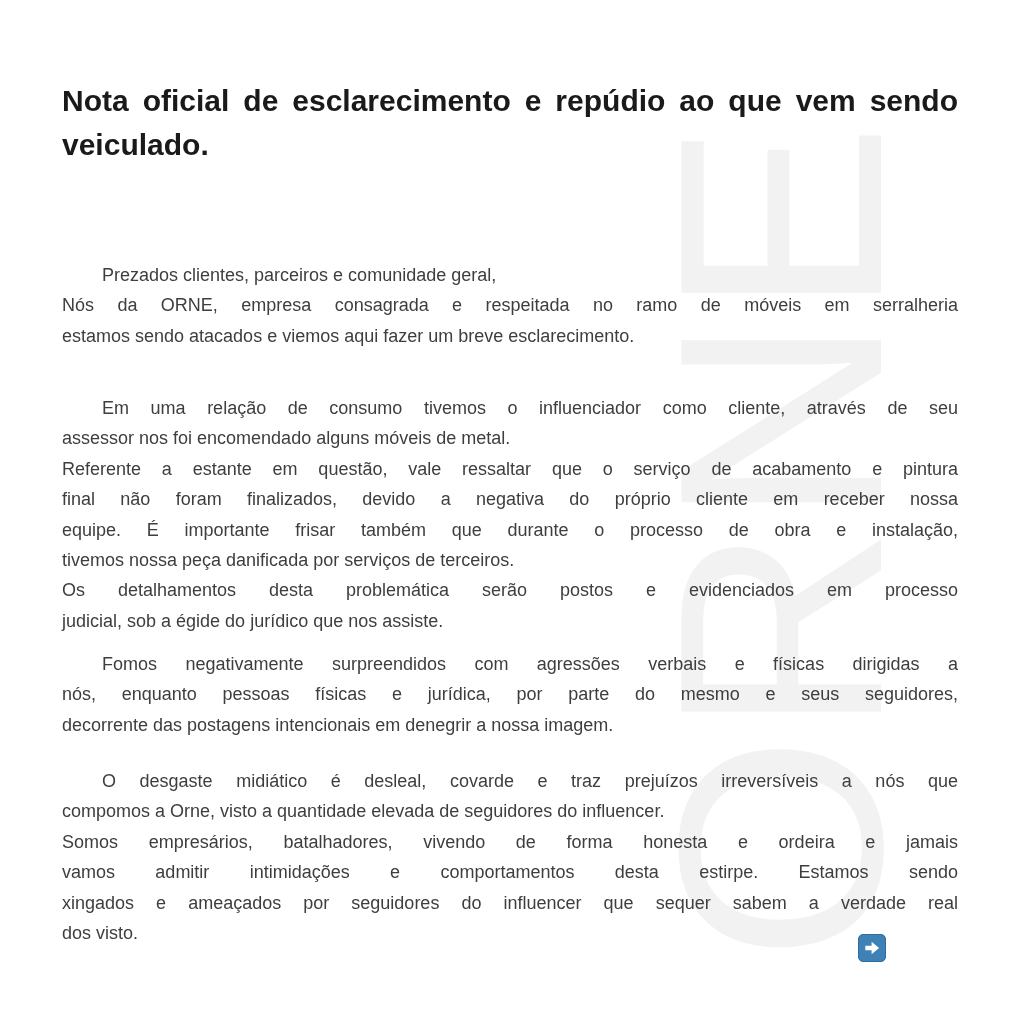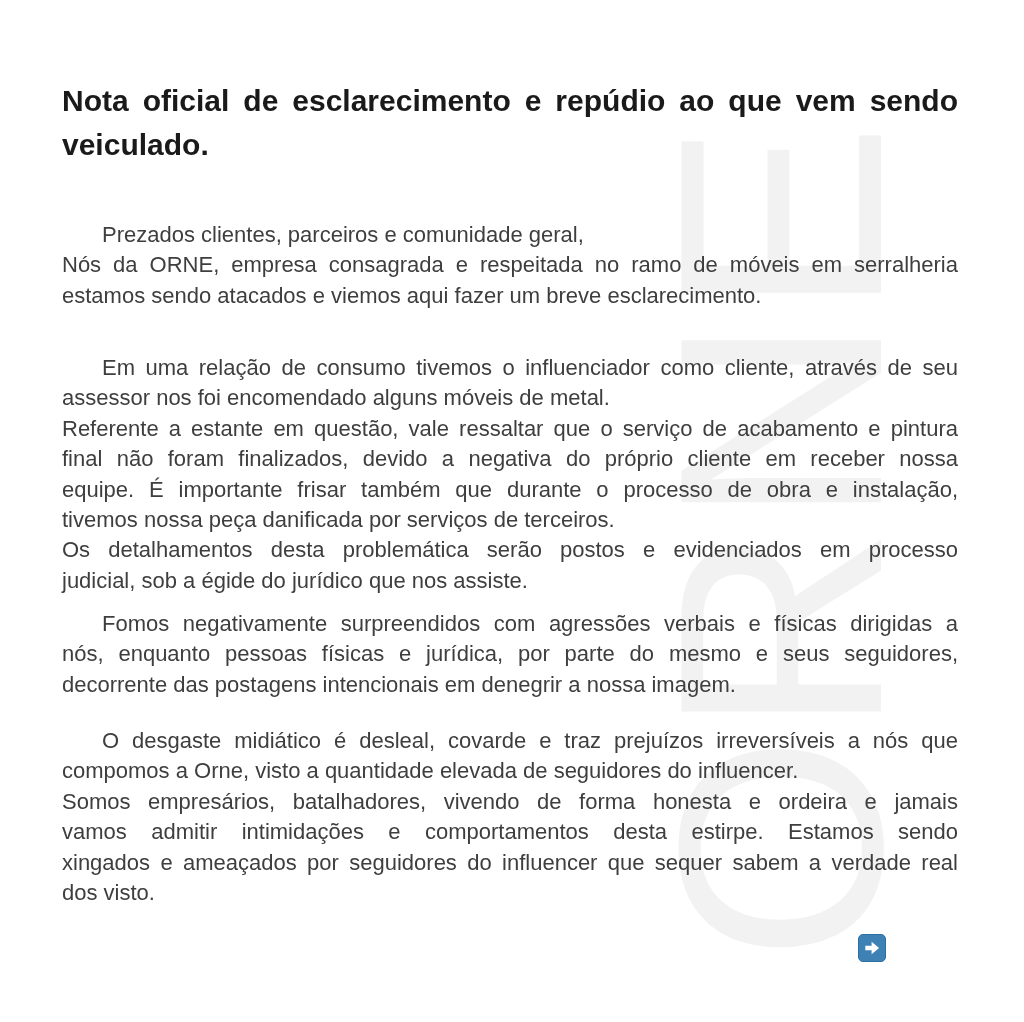--- a/index.html
+++ b/index.html
@@ -36,23 +36,24 @@
     font-size: 30px;
     font-weight: 700;
     line-height: 44px;
     color: #1a1a1a;
   }
   .title-line { text-align: justify; }
   .title-line.stretch { text-align-last: justify; }
   .para {
     position: absolute;
     left: 62px; width: 896px;
-    font-size: 22px;
+    font-size: 18px;
     line-height: 30.4px;
     color: #3e3e3e;
+    margin-top: 40px;
   }
   .p0 { top: 220px; }
   .p1 { top: 353px; }
   .p2 { top: 609px; }
   .p3 { top: 726px; }
   .line { text-align: justify; }
   .line.stretch { text-align-last: justify; }
   .line.indent { text-indent: 40px; }
   .next-btn {
     position: absolute;

